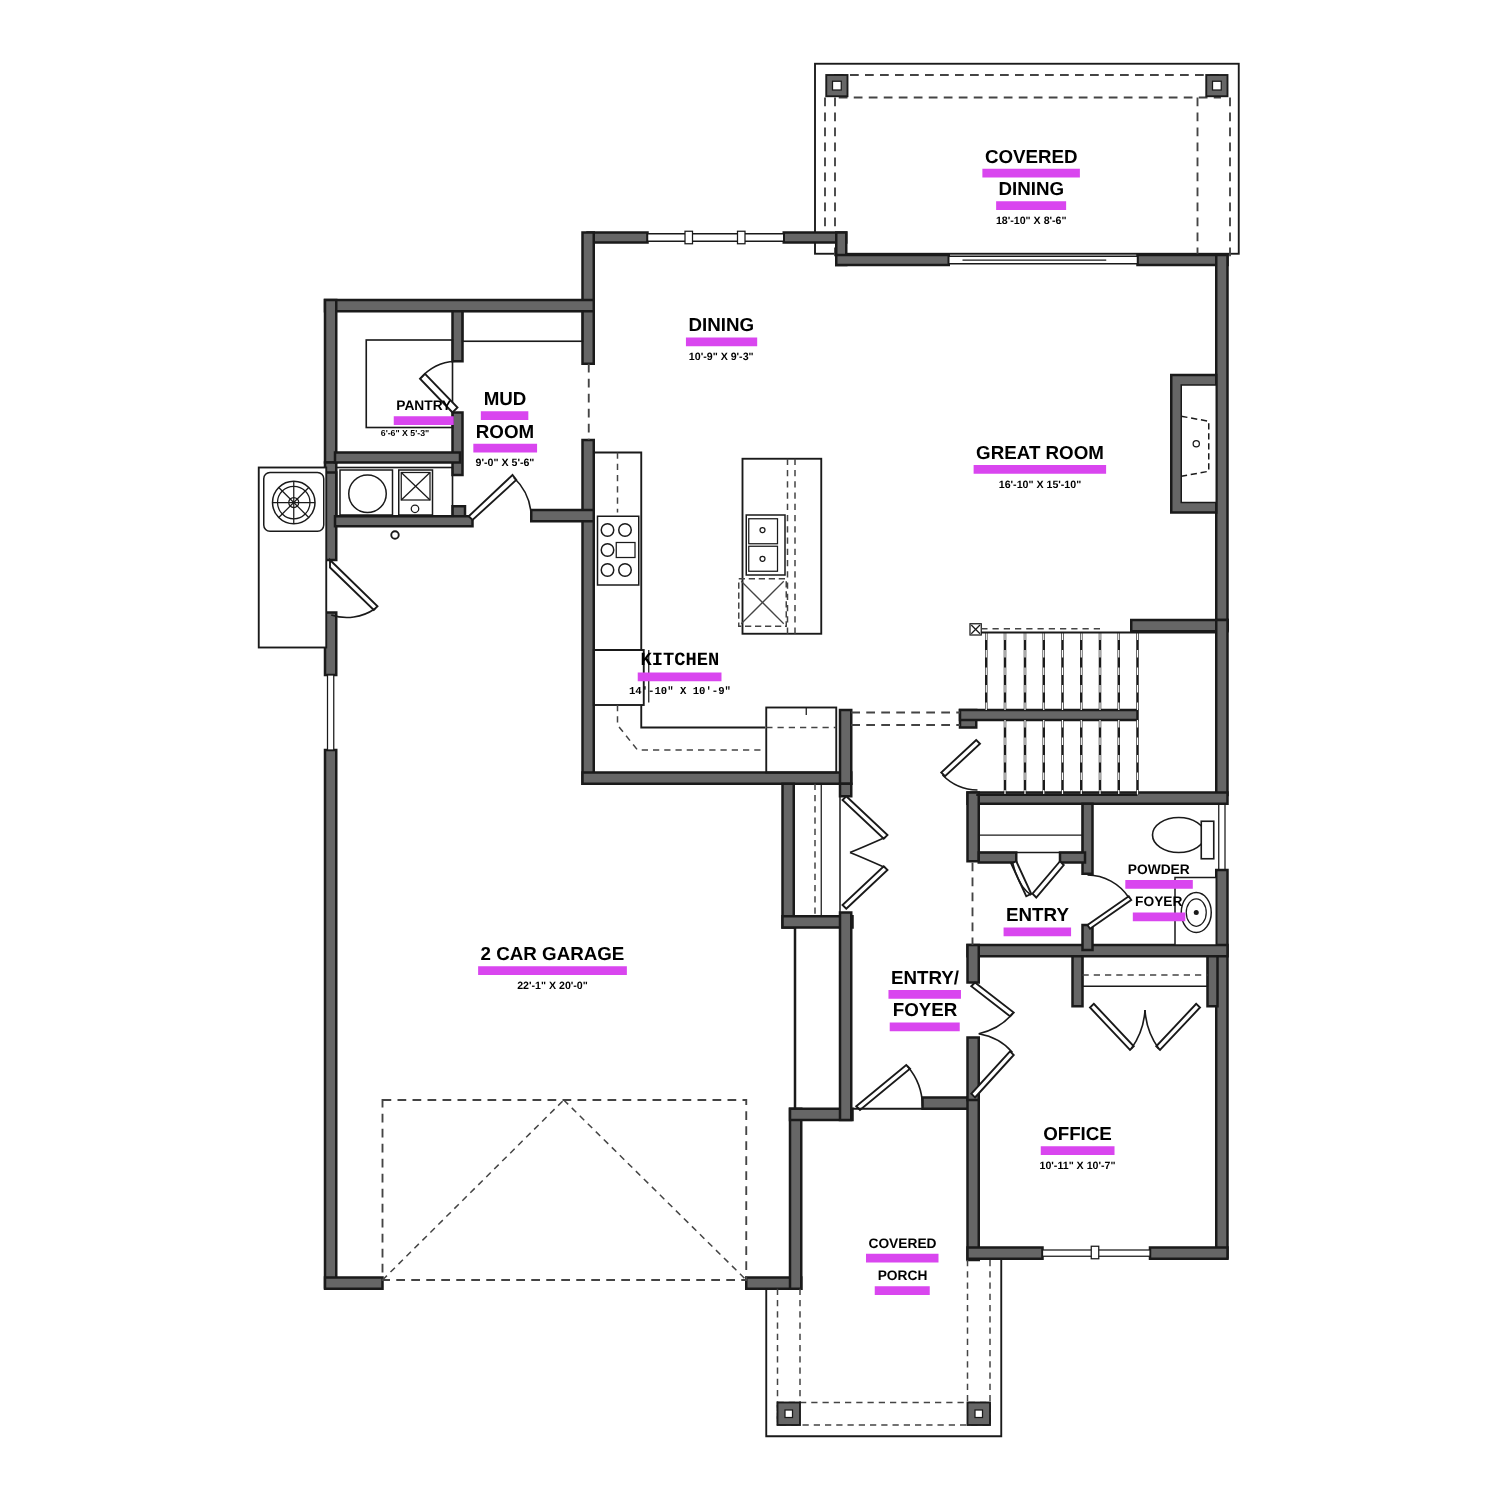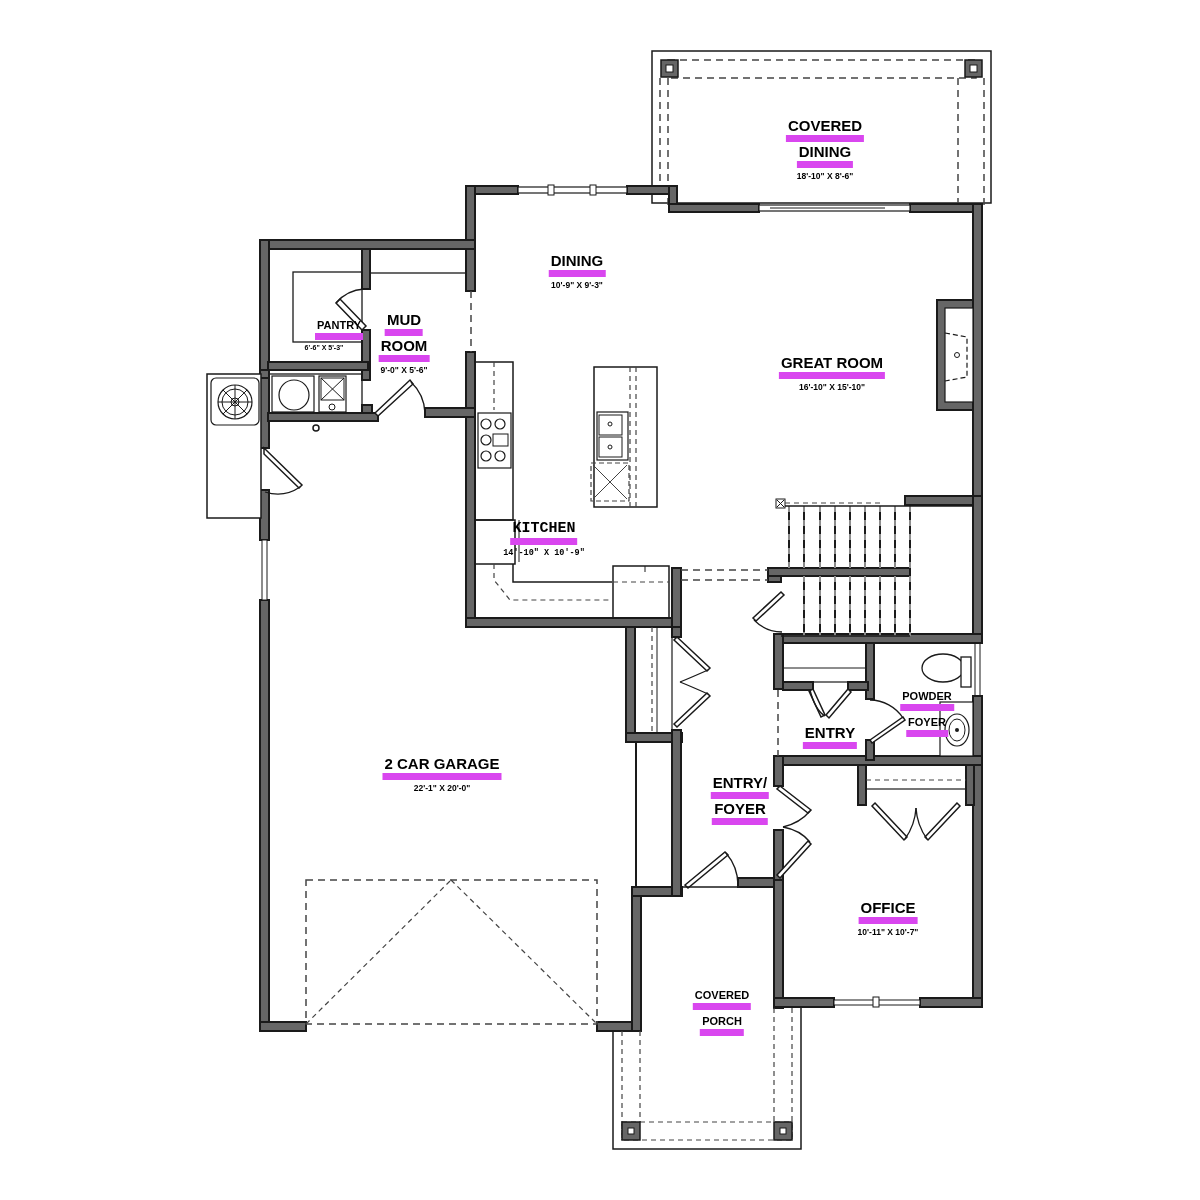--- a/index.html
+++ b/index.html
@@ -372,21 +372,21 @@
 <div class="label" style="left:442px; top:756px;">
   <span class="name line">2 CAR GARAGE</span>
   <span class="dim">22'-1" X 20'-0"</span>
 </div>
 
 <div class="label" style="left:728px; top:775px;margin-left:12px;">
   <span class="name line">ENTRY/</span><br>
   <span class="name line">FOYER</span>
 </div>
 
-<div class="label" style="left:888px; top:900px;">
+<div class="label" style="left:862px; top:900px;">
   <span class="name line">OFFICE</span>
   <span class="dim">10'-11" X 10'-7"</span>
 </div>
 
 <div class="label small" style="left:707px; top:986px;">
   <span class="name line">COVERED</span><br>
   <span class="name line">PORCH</span>
 </div>
 
 </body></html>

